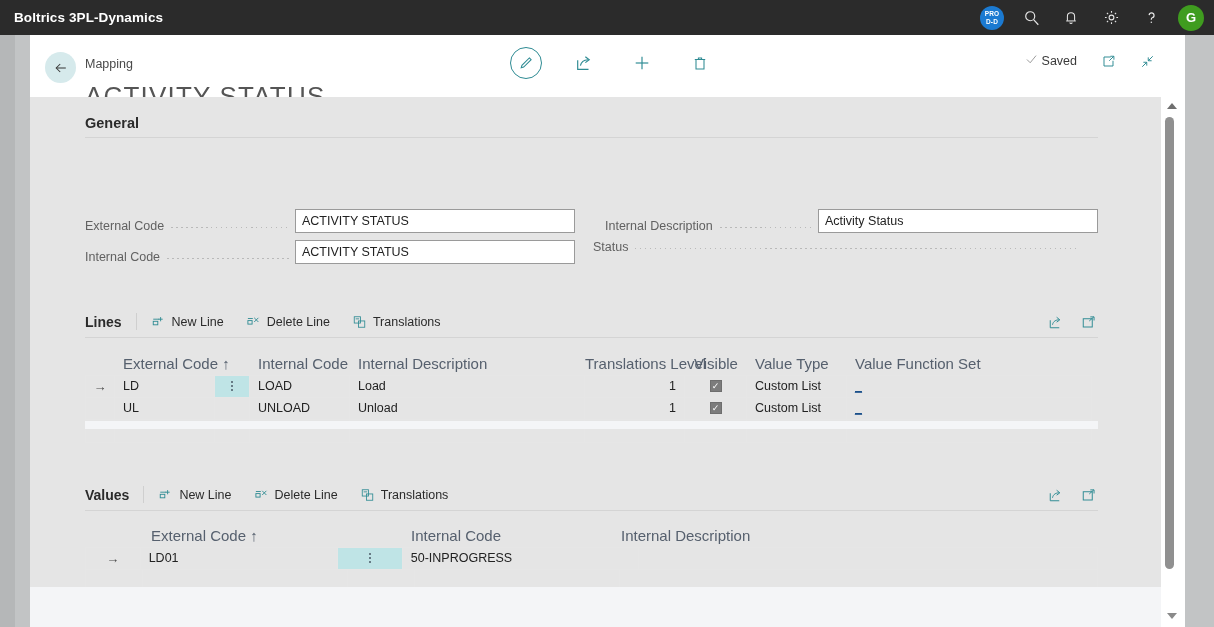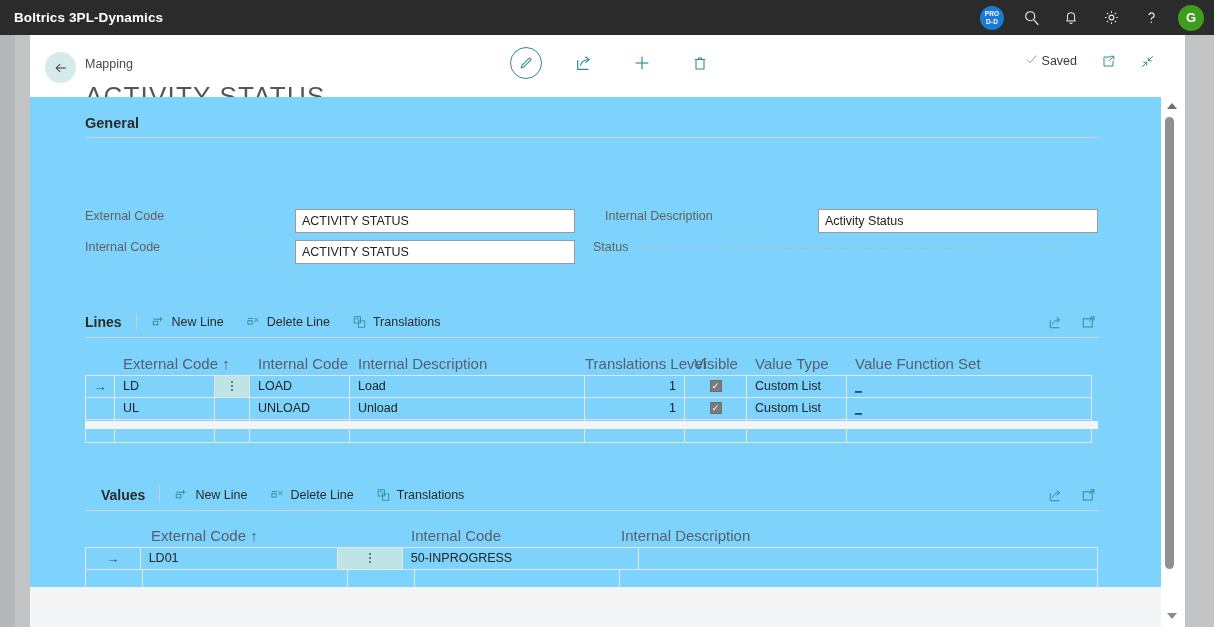--- a/index.html
+++ b/index.html
@@ -78,21 +78,21 @@
   .cmd-right {
     position: absolute; right: 30px; top: 18px;
     display: flex; align-items: center; gap: 24px;
   }
   .saved { display: flex; align-items: center; gap: 4px; font-size: 12.5px; color: #3a3a3a; }
   .saved .chk { color: #8a8a8a; }
   .cmd-right .mini { color: #2e8b93; display: flex; align-items: center; }
   
   .content {
     position: absolute; left: 0; top: 62px; width: 1155px; height: 530px;
-    background: #7dd3fc;
+    background: #e5e5e5;
   }
   .scroll-track {
     position: absolute; right: 0; top: 62px; width: 24px; height: 530px;
     background: #ffffff;
   }
   .scroll-arrow {
     position: absolute; left: 6px; width: 0; height: 0;
     border-left: 5px solid transparent; border-right: 5px solid transparent;
   }
   .scroll-arrow.up { top: 6px; border-bottom: 6px solid #6f6f6f; }
@@ -101,21 +101,21 @@
     position: absolute; left: 4px; top: 20px; width: 9px; height: 452px;
     background: #909090; border-radius: 5px;
   }
   
   .section-head {
     position: absolute; font-size: 14.5px; font-weight: bold; color: #2b2b2b;
   }
   .section-rule {
     position: absolute; height: 1px; background: #d4d4d4;
   }
-  .field { position: absolute; display: flex; align-items: flex-start; }
+  .field { position: absolute; display: flex; align-items: flex-end; }
   .field-label {
     font-size: 12.5px; color: #616161; white-space: nowrap;
   }
   .leader {
     flex: 1; height: 1px; margin: 0 6px 0 7px; align-self: flex-end; margin-bottom: 5px;
     background-image: repeating-linear-gradient(to right, #b9b9b9 0 1.5px, transparent 1.5px 5px);
   }
   .input {
     height: 24px; border: 1px solid #9a9a9a; background: #fff;
     font-size: 12.5px; color: #222; padding: 0 6px; line-height: 22px;
@@ -415,21 +415,21 @@
         <div class="td" style="width:100px;"></div>
         <div class="td" style="width:235px;"></div>
         <div class="td num" style="width:100px;"></div>
         <div class="td ctr" style="width:62px;"></div>
         <div class="td" style="width:100px;"></div>
         <div class="td" style="width:245px;"></div>
       </div>
     </div>
     <div class="tbl-foot" style="left:55px; top:324px; width:1013px;"></div>
 
-    <div class="part-head" style="left:71px; top:389px;text-align:right;">
+    <div class="part-head" style="left:55px; top:389px;text-align:right;">
       <span class="part-title">Values</span>
       <span class="part-div"></span>
       <span class="part-action">
         <span class="gi">
           <svg width="15" height="14" viewBox="0 0 20 20" fill="none" stroke="currentColor" stroke-width="1.3">
             <rect x="2.5" y="9" width="6.5" height="5"></rect>
               <line x1="2.5" y1="6" x2="11" y2="6"></line>
             <line x1="13" y1="3" x2="13" y2="9"></line>
               <line x1="10" y1="6" x2="16" y2="6"></line>
           </svg>

